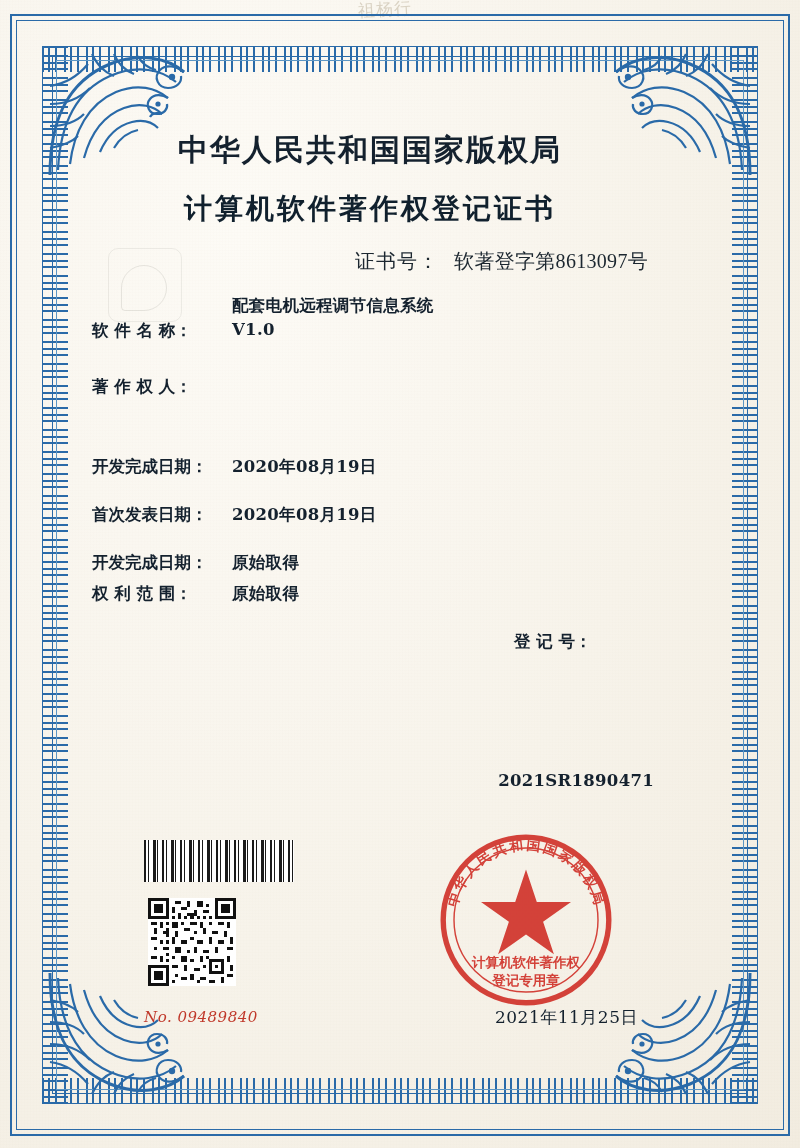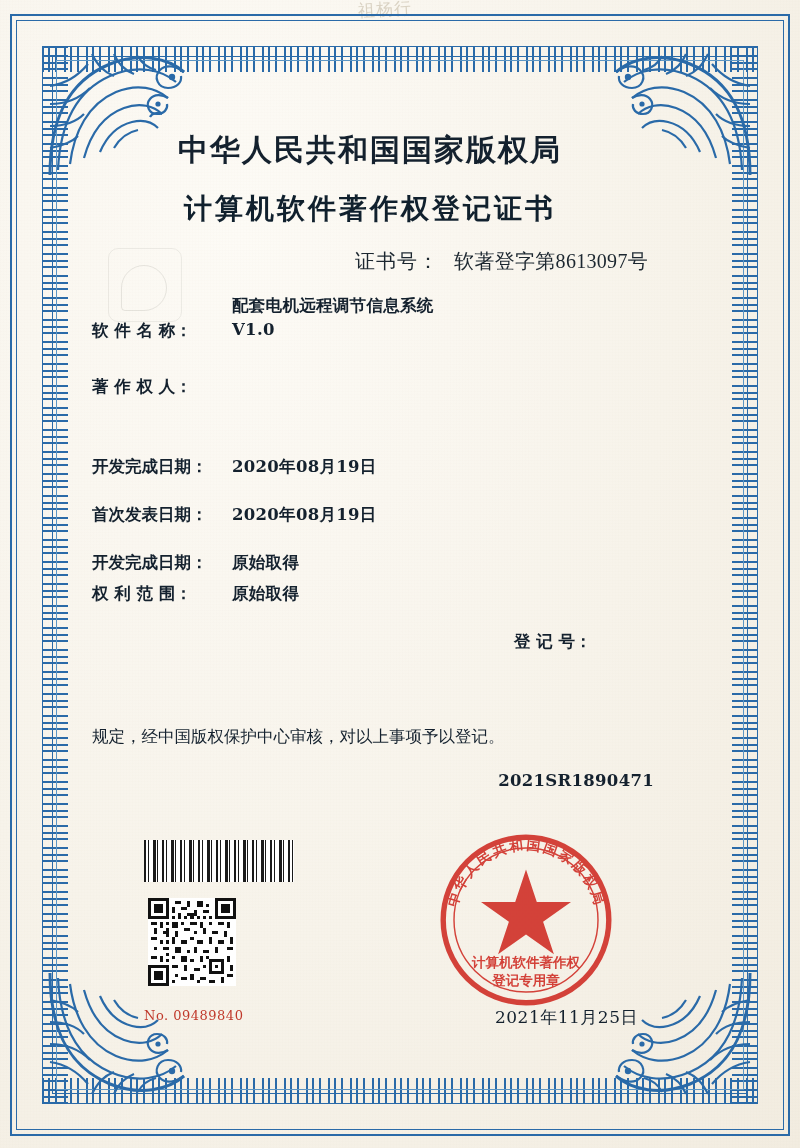--- a/index.html
+++ b/index.html
@@ -258,24 +258,25 @@
     top: 838px;
     width: 88px;
     height: 88px;
   }
   .qr svg { display:block; width:100%; height:100%; }
 
   .serial {
     position: absolute;
     left: 88px;
     top: 948px;
-    font-size: 13px;
+    font-size: 15px;
     color: #c0392b;
     font-family: "DejaVu Serif", serif;
     letter-spacing: .5px;
+    font-style: italic;
   }
   .issue-date {
     position: absolute;
     right: 46px;
     top: 946px;
     font-size: 17px;
     color: #14212e;
     font-family: "DejaVu Serif", serif;
     letter-spacing: .5px;
   }
@@ -434,21 +435,20 @@
       </div>
 
       <div class="row reg">
         <div class="label">登 记 号：</div>
         <div class="value">2021SR1890471</div>
       </div>
 
     </div>
 
     <div class="statement">
-      <p>规定，经中国版权保护中心审核，对以上事项予以登记。</p>
     </div>
 
     <div class="barcode"></div>
 
     <div class="qr">
       <svg viewBox="0 0 29 29" shape-rendering="crispEdges">
         <rect width="29" height="29" fill="#ffffff"></rect>
         <g fill="#111111">
 
           <rect x="0" y="0" width="7" height="1"></rect>

